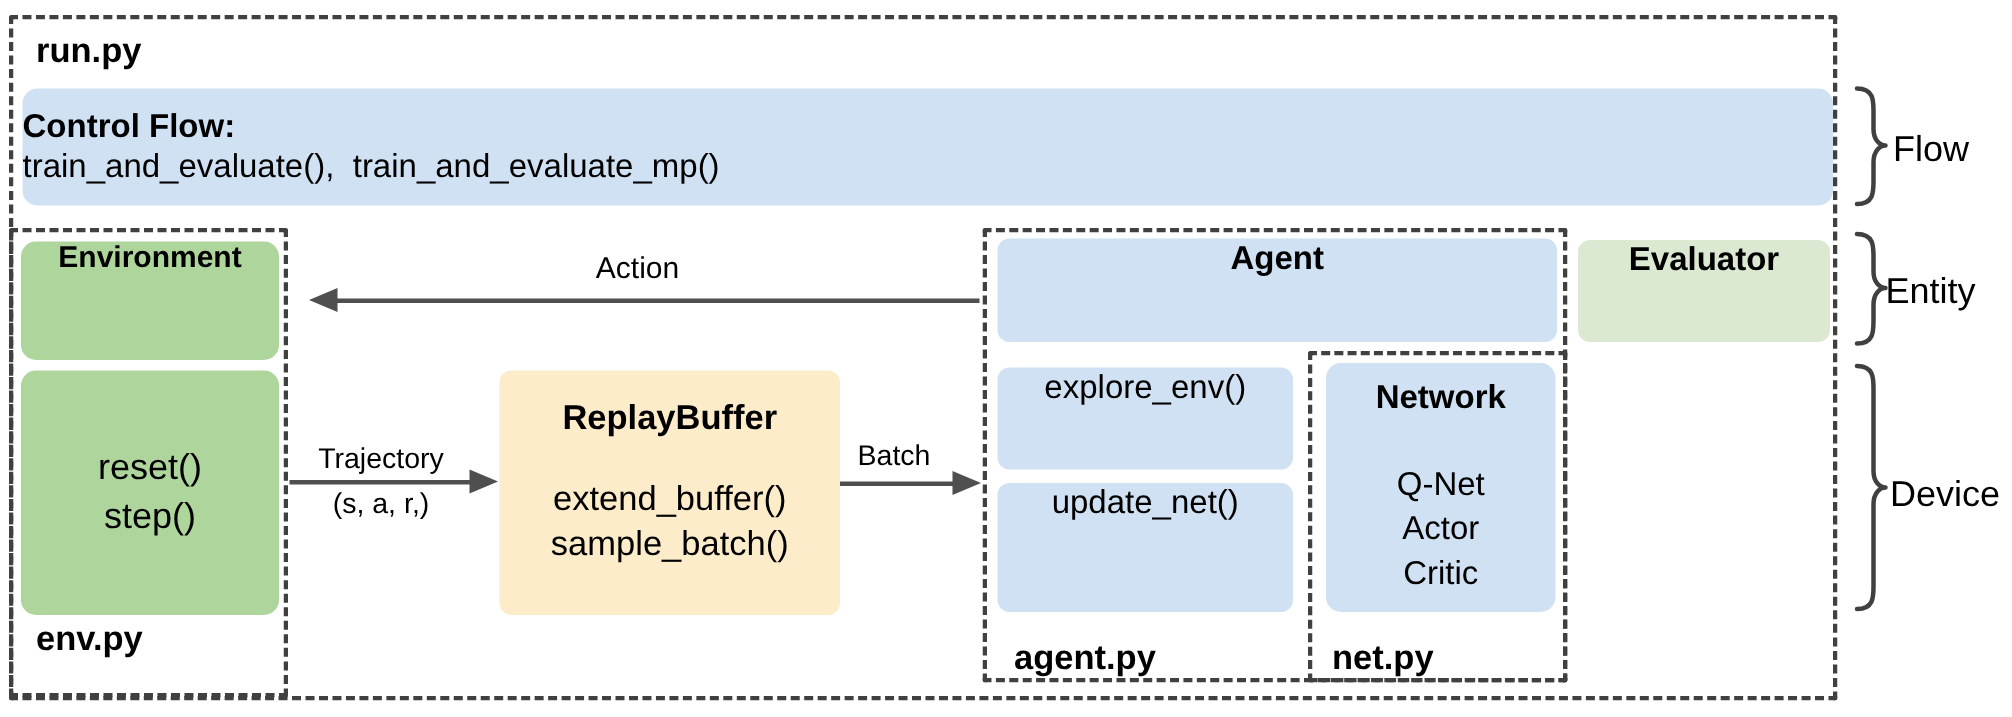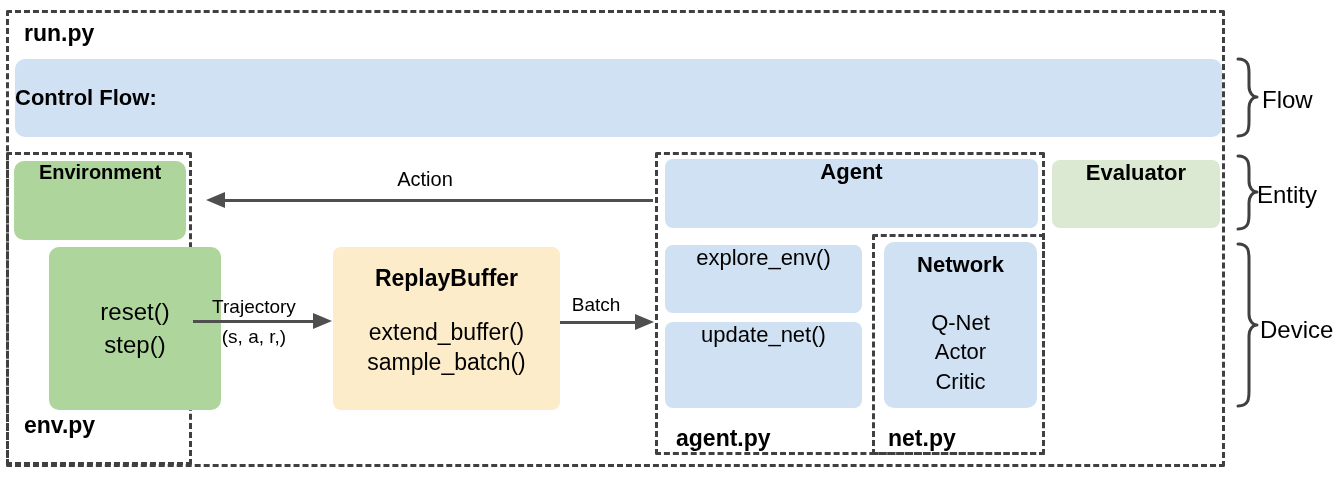--- a/index.html
+++ b/index.html
@@ -24,32 +24,33 @@
     border-bottom:8px solid transparent;border-right:19px solid #4f4f4f;}
   .head-right{position:absolute;width:0;height:0;border-top:8px solid transparent;
     border-bottom:8px solid transparent;border-left:19px solid #4f4f4f;}
   .arrow-label{position:absolute;font-size:19px;text-align:center;white-space:nowrap;}
   .side-label{position:absolute;font-size:24px;white-space:nowrap;line-height:1;}
   .brace{position:absolute;}
   .brace path{stroke:#404040;stroke-width:3;fill:none;stroke-linecap:round;stroke-linejoin:round;}
   .cf-title{font-size:22px;font-weight:bold;line-height:1.2;}
   .cf-line2{font-size:22px;line-height:1.25;white-space:pre;}
   .method-lines{display:flex;flex-direction:column;justify-content:center;
-    text-align:center;margin-left:35px;}
+    text-align:center;}
 </style>
 </head>
 <body>
 
 <div class="canvas">
 
   <div class="abs dashed" style="left:6px;top:10px;width:1219px;height:457px;"></div>
   <div class="abs file-label" style="left:24px;top:20px;">run.py</div>
 
   <div class="abs blue r10 fill-box" style="left:15px;top:59px;width:1207px;height:78px;flex-direction:column;">
     <div class="cf-title">Control Flow:</div>
+    <div class="cf-line2">train_and_evaluate(),  train_and_evaluate_mp()</div>
   </div>
 
   <div class="abs dashed" style="left:6px;top:152px;width:186px;height:313px;"></div>
 
   <div class="abs green r10 fill-box bold" style="left:14px;top:161px;width:172px;height:79px;font-size:20px;">Environment</div>
 
   <div class="abs green r10 method-lines" style="left:14px;top:247px;width:172px;height:163px;font-size:24px;line-height:1.35;">
     <div>reset()</div>
     <div>step()</div>
   </div>

